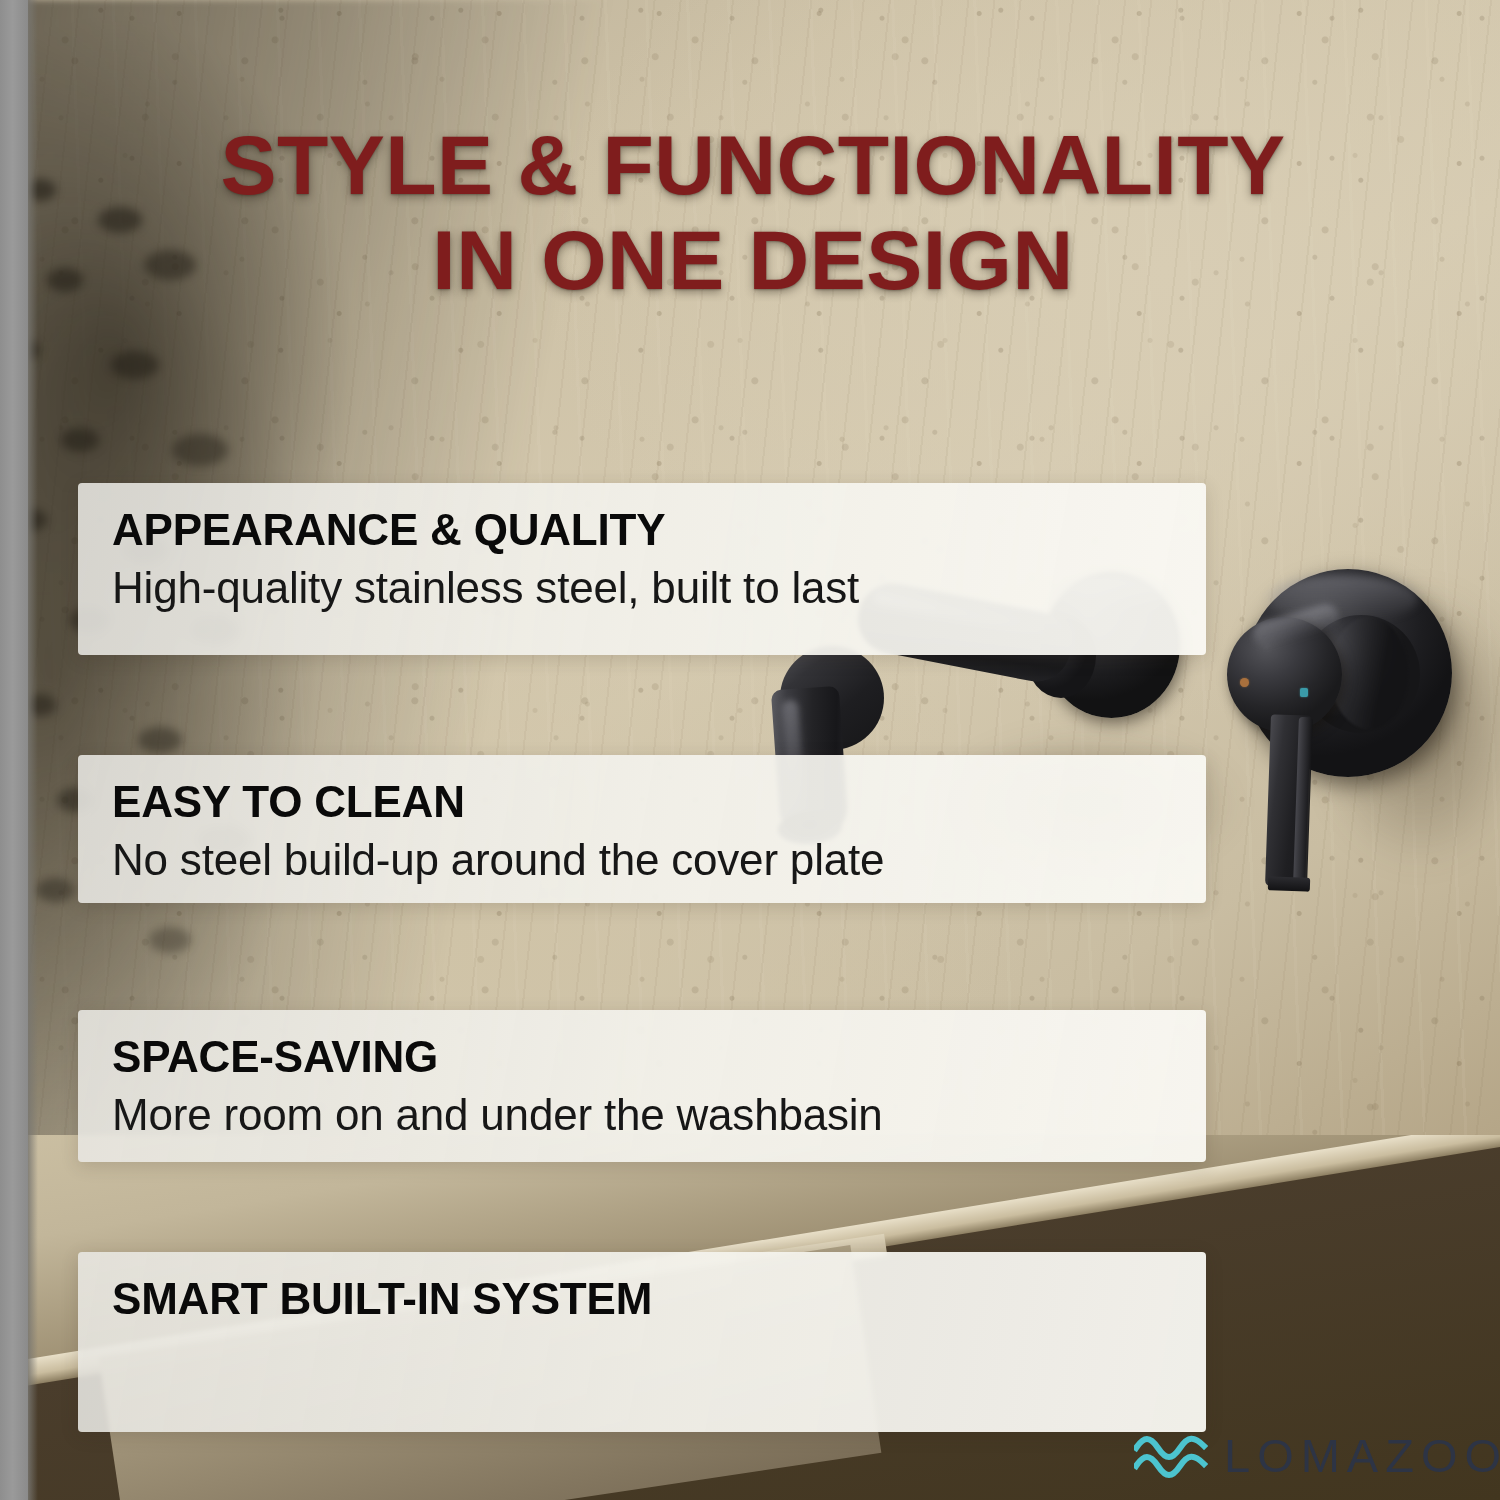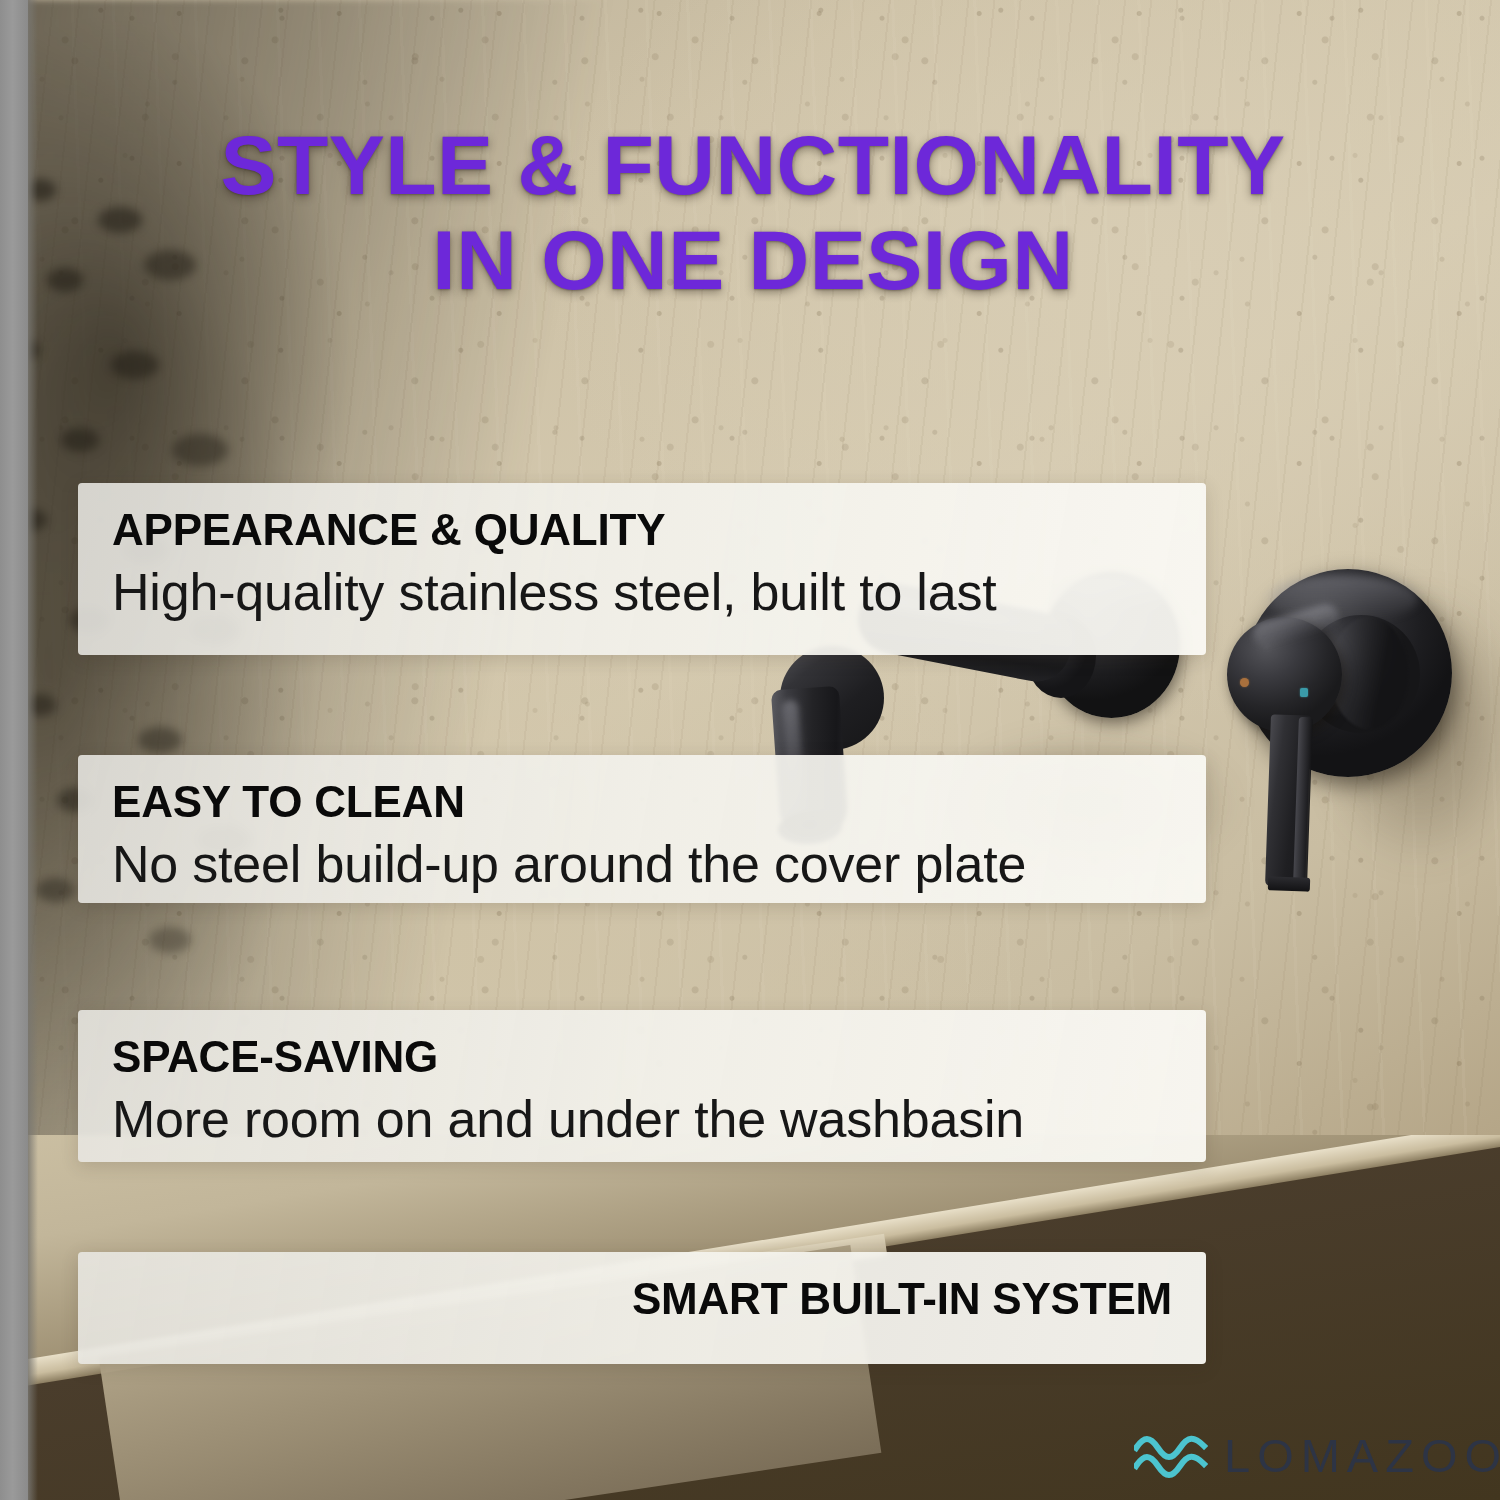--- a/index.html
+++ b/index.html
@@ -98,21 +98,21 @@
     background:linear-gradient(180deg,#ddd3ba 0%,#bdb095 100%);}
 
   
   .left-bar{position:absolute;left:0;top:0;width:28px;height:1500px;
     background:linear-gradient(90deg,#8e8e8e 0%,#9a9a9a 45%,#8b8b8b 100%);}
   .left-bar-edge{position:absolute;left:28px;top:0;width:10px;height:1500px;
     background:linear-gradient(90deg,rgba(120,118,112,.85) 0%,rgba(120,118,112,0) 100%);}
 
   
   .title{position:absolute;left:38px;top:118px;width:1430px;text-align:center;
-    color:#6d28d9;font-weight:bold;font-size:84px;line-height:1.13;
+    color:#7f1d1d;font-weight:bold;font-size:84px;line-height:1.13;
     letter-spacing:.5px;
     text-shadow:0 3px 10px rgba(40,32,20,.45), 0 1px 2px rgba(40,32,20,.35);}
   .title .l2{display:block;}
 
   
   .spout-wrap{position:absolute;left:760px;top:560px;width:460px;height:330px;}
   .spout-plate{position:absolute;left:283px;top:12px;width:137px;height:146px;
     border-radius:50%;
     background:radial-gradient(ellipse 70% 62% at 34% 26%, #4b4b4e 0%, #2c2c2f 42%, #1a1a1c 78%, #121213 100%);
     box-shadow:2px 5px 16px rgba(25,20,12,.55);}
@@ -185,26 +185,26 @@
   
   .card{position:absolute;left:78px;width:1128px;
     background:linear-gradient(100deg, rgba(232,231,226,.88) 0%, rgba(243,242,236,.93) 52%, rgba(250,249,244,.95) 100%);
     border-radius:4px;
     box-shadow:0 4px 18px rgba(50,40,25,.16);
     backdrop-filter:blur(2px);
     padding:24px 34px 26px 34px;
     box-sizing:border-box;}
   .card-title{color:#0a0a0a;font-weight:bold;font-size:44px;line-height:1.05;
     letter-spacing:-.2px;margin:0 0 10px 0;}
-  .card-sub{color:#171717;font-weight:normal;font-size:52px;line-height:1.12;
+  .card-sub{color:#171717;font-weight:normal;font-size:44px;line-height:1.12;
     letter-spacing:-.2px;margin:0;}
   #card-0{top:483px;height:172px;}
   #card-1{top:755px;height:148px;}
   #card-2{top:1010px;height:152px;}
-  #card-3{top:1252px;height:112px;text-align:right;}
+  #card-3{top:1252px;height:180px;}
 
   
   .logo{position:absolute;left:1134px;top:1424px;width:372px;height:62px;
     display:flex;align-items:center;gap:16px;}
   .logo-mark{width:74px;height:46px;flex:0 0 auto;}
   .logo-text{color:#2d3445;font-size:47px;line-height:1;letter-spacing:7px;
     font-weight:normal;white-space:nowrap;}
 </style>
 </head>
 <body>

